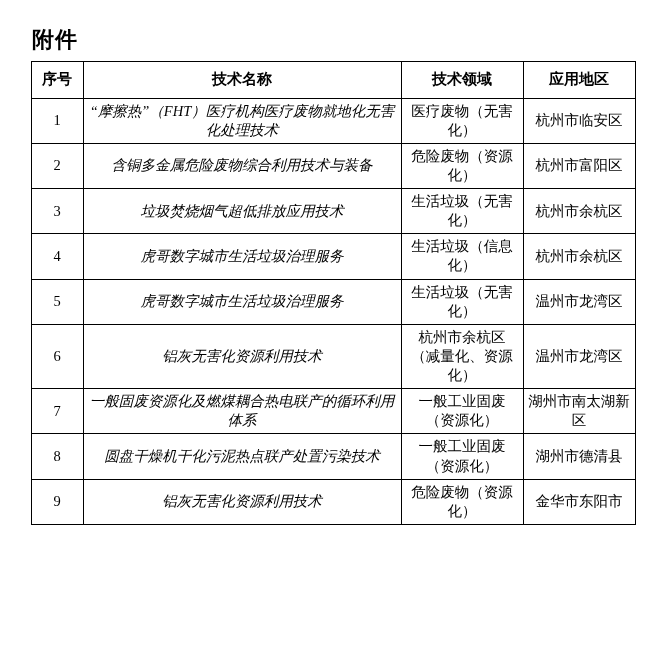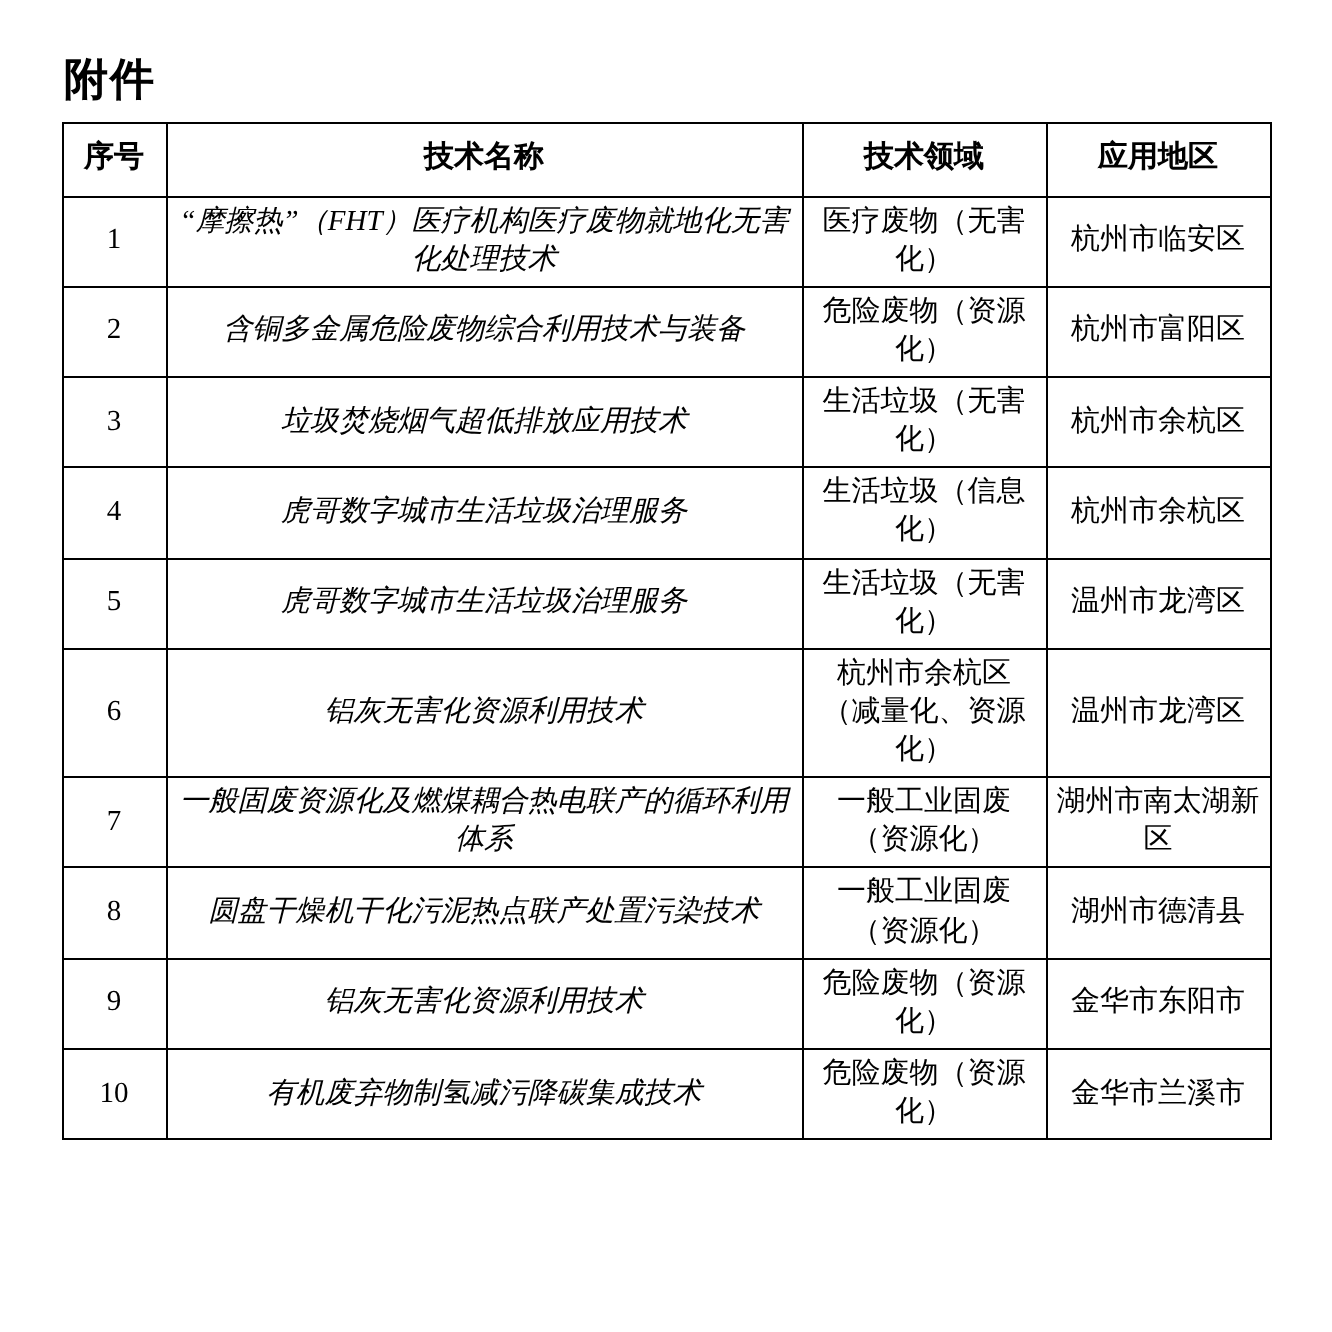--- a/index.html
+++ b/index.html
@@ -146,22 +146,16 @@
         <td class="cell-name">圆盘干燥机干化污泥热点联产处置污染技术</td>
         <td class="two-line">一般工业固废（资源化）</td>
         <td class="two-line">湖州市德清县</td>
       </tr>
       <tr>
         <td class="cell-seq">9</td>
         <td class="cell-name">铝灰无害化资源利用技术</td>
         <td class="two-line">危险废物（资源化）</td>
         <td class="two-line">金华市东阳市</td>
       </tr>
-      <tr>
-        <td class="cell-seq">10</td>
-        <td class="cell-name">有机废弃物制氢减污降碳集成技术</td>
-        <td class="two-line">危险废物（资源化）</td>
-        <td class="two-line">金华市兰溪市</td>
-      </tr>
     </tbody>
   </table>
 
 </div>
 
 </body></html>

